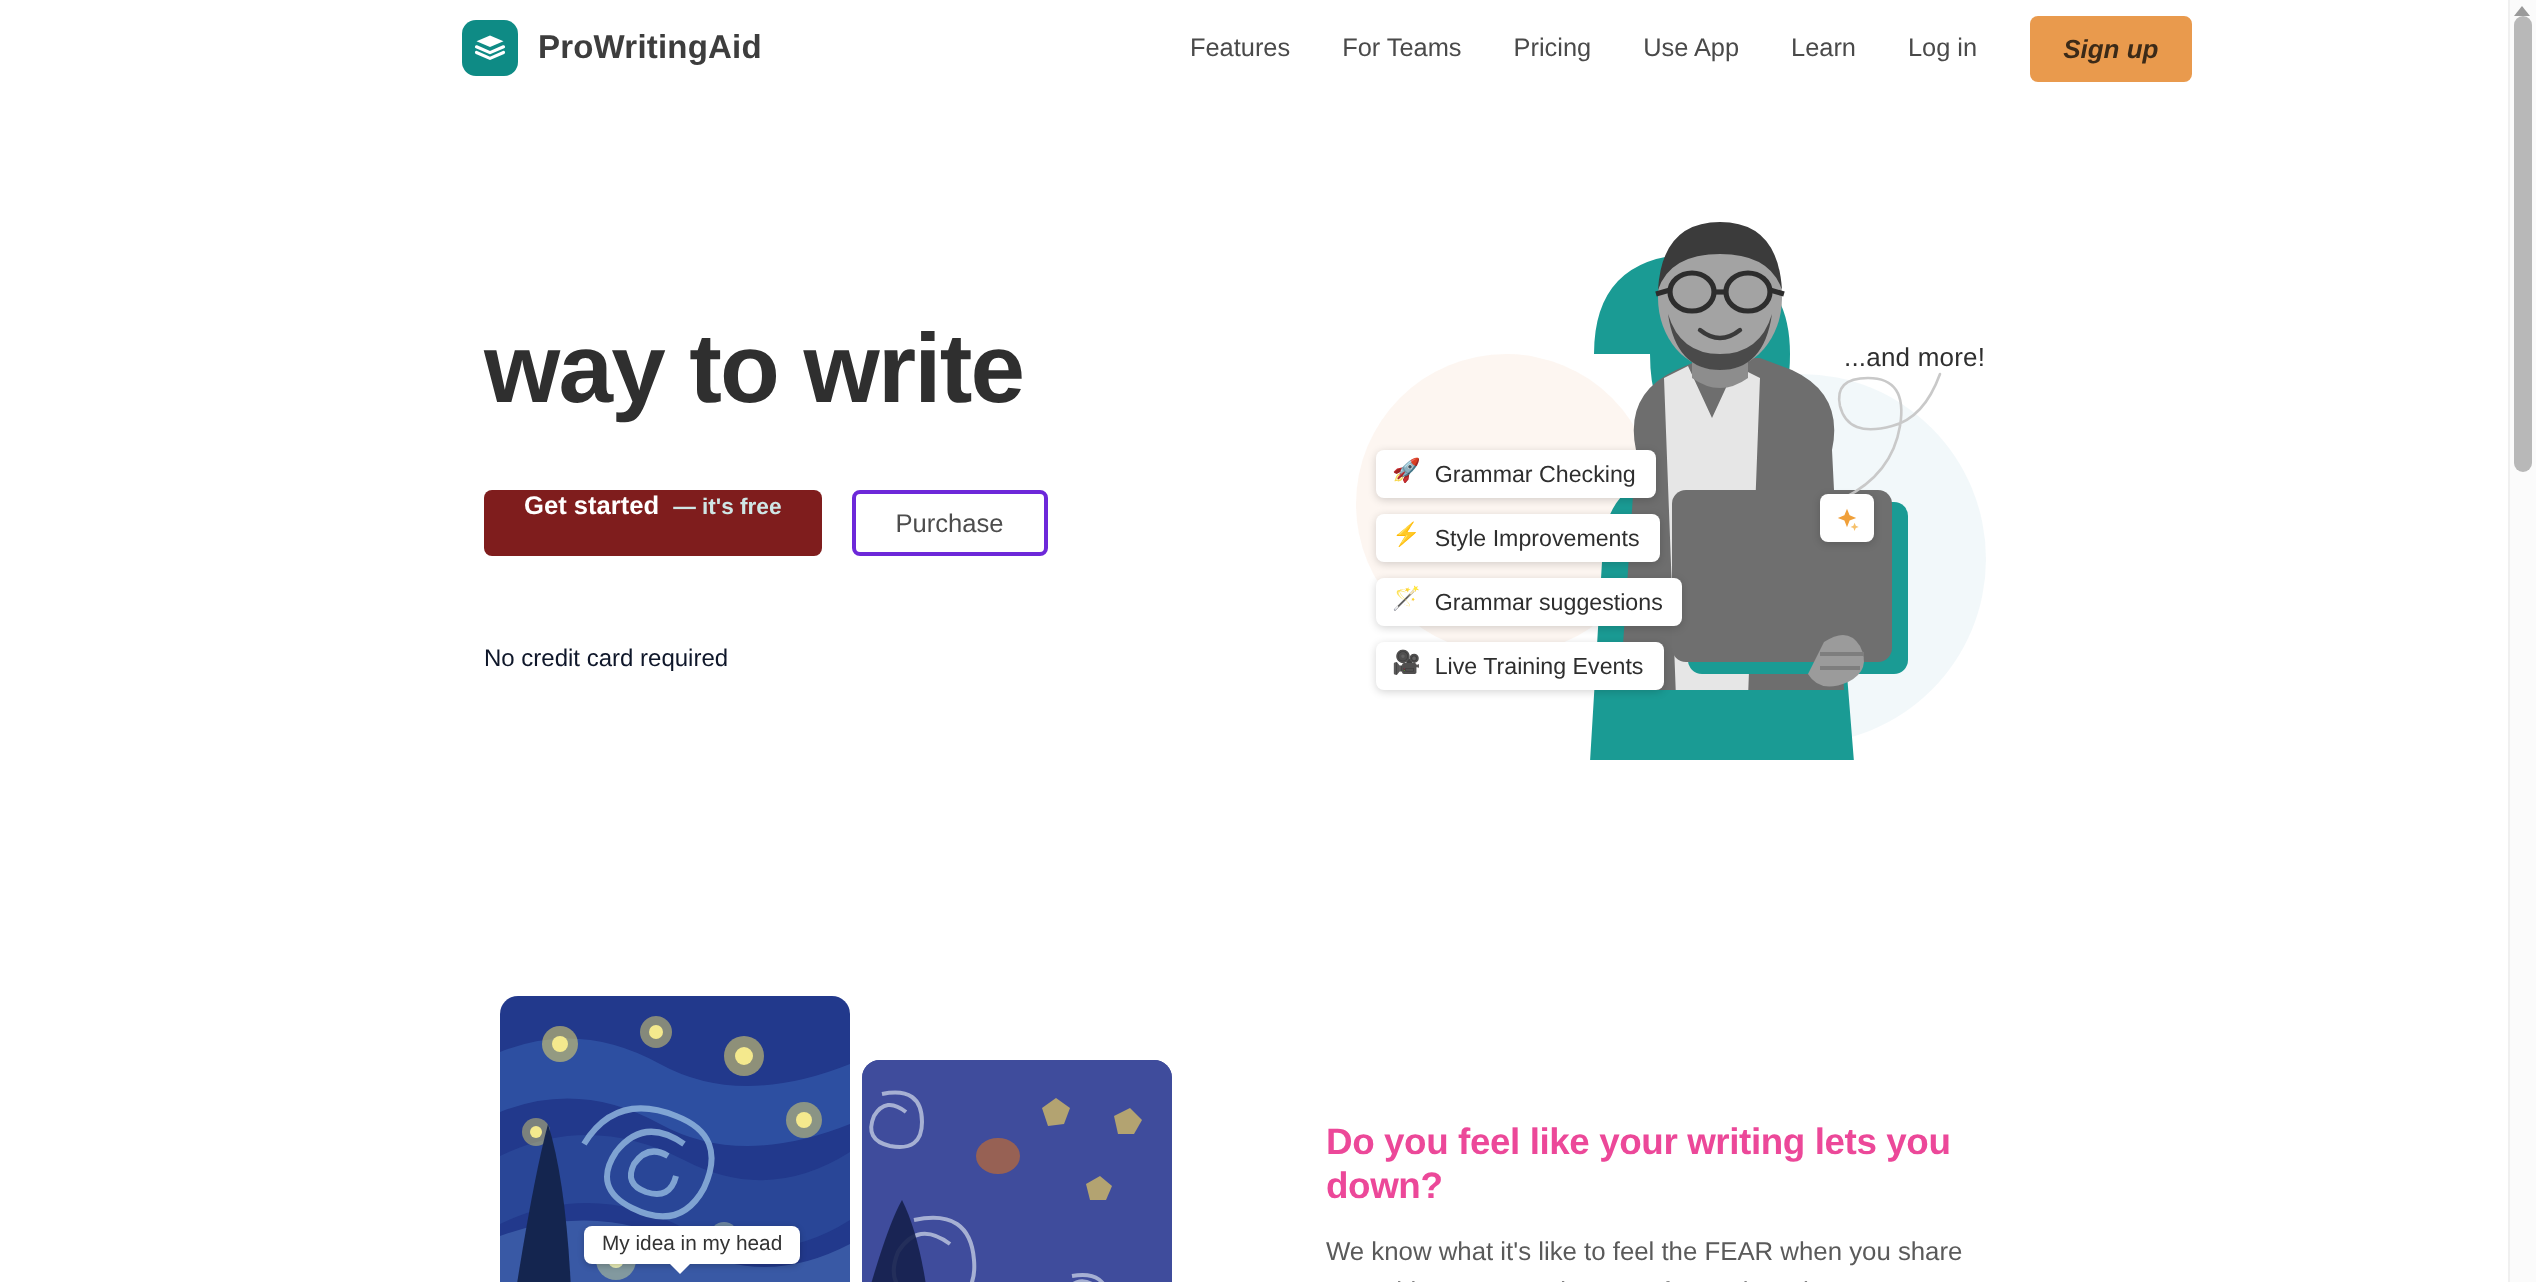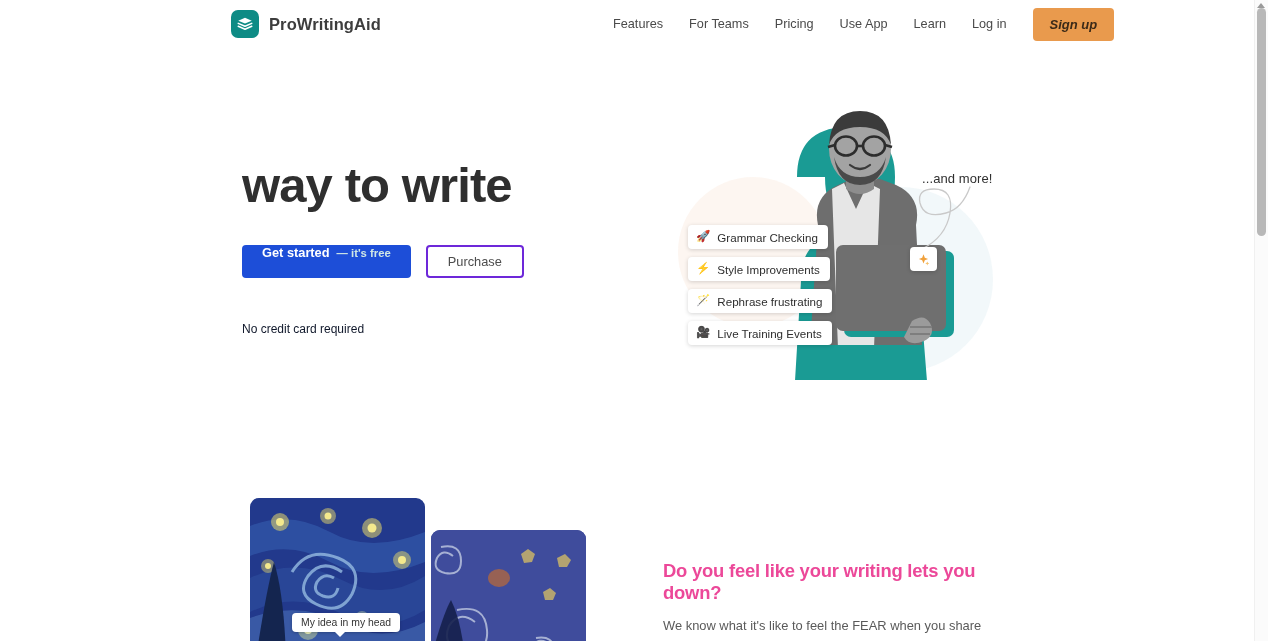--- a/index.html
+++ b/index.html
@@ -19,21 +19,21 @@
   }
   .brand { position: absolute; left: 231px; display: flex; align-items: center; gap: 10px; }
   .logo-mark {
     width: 28px; height: 28px; border-radius: 7px;
     background: #0e8b85; display: flex; align-items: center; justify-content: center;
     flex: none;
   }
   .logo-mark svg { display: block; }
   .brand-name { font-size: 16.5px; font-weight: 700; color: #3d3d3d; letter-spacing: .1px; white-space: nowrap; }
 
-  .nav { position: absolute; left: 600px; display: flex; align-items: center; gap: 0; }
+  .nav { position: absolute; left: 582px; display: flex; align-items: center; gap: 0; }
   .nav-item {
     font-size: 12.7px; color: #4a4a4a; white-space: nowrap;
     padding: 6px 13px; cursor: pointer; text-decoration: none;
   }
   .signup-btn {
     margin-left: 13px;
     background: #e99a4d; color: #3b2a18;
     font-size: 13px; font-weight: 600;
     padding: 9px 17px; border: none; border-radius: 4px;
     cursor: pointer; white-space: nowrap;
@@ -46,21 +46,21 @@
   .hero-title {
     font-size: 49px; line-height: 57px; font-weight: 700;
     color: #2f2f2f; letter-spacing: -0.9px;
   }
   .hero-sub {
     margin-top: 22px; font-size: 14.6px; line-height: 23px;
     color: #5d5d5d; width: 330px;
   }
   .cta-row { margin-top: 31px; display: flex; align-items: center; gap: 15px; }
   .btn-primary {
-    background: #1d4ed8; border: none; border-radius: 4px;
+    background: #7f1d1d; border: none; border-radius: 4px;
     padding: 0 20px; height: 33px;
     display: inline-flex; align-items: baseline; gap: 7px;
     cursor: pointer; font-family: "Liberation Sans", sans-serif;
   }
   .btn-primary .t1 { color: #ffffff; font-size: 12.8px; font-weight: 700; }
   .btn-primary .t2 { color: #cfe6e5; font-size: 11.3px; font-weight: 700; }
   .btn-outline {
     background: #ffffff; border: 2px solid #6d28d9; border-radius: 4px;
     height: 33px; padding: 0 20px; color: #4d4d4d; font-size: 12.8px;
     cursor: pointer; font-family: "Liberation Sans", sans-serif;
@@ -239,21 +239,21 @@
       <div class="pill">
         <span class="emo">🚀</span>
         <span class="lab">Grammar Checking</span>
       </div>
       <div class="pill">
         <span class="emo">⚡</span>
         <span class="lab">Style Improvements</span>
       </div>
       <div class="pill">
         <span class="emo">🪄</span>
-        <span class="lab">Rephrase frustrating</span>
+        <span class="lab">Grammar suggestions</span>
       </div>
       <div class="pill">
         <span class="emo">🎥</span>
         <span class="lab">Live Training Events</span>
       </div>
     </div>
 
     <div class="spark-card">
       <svg width="13" height="13" viewBox="0 0 24 24" aria-hidden="true">
         <path d="M12 2.5 l2.4 6.1 L20.5 11 l-6.1 2.4 L12 19.5 l-2.4 -6.1 L3.5 11 l6.1 -2.4 Z" fill="#f0a03a"></path>

